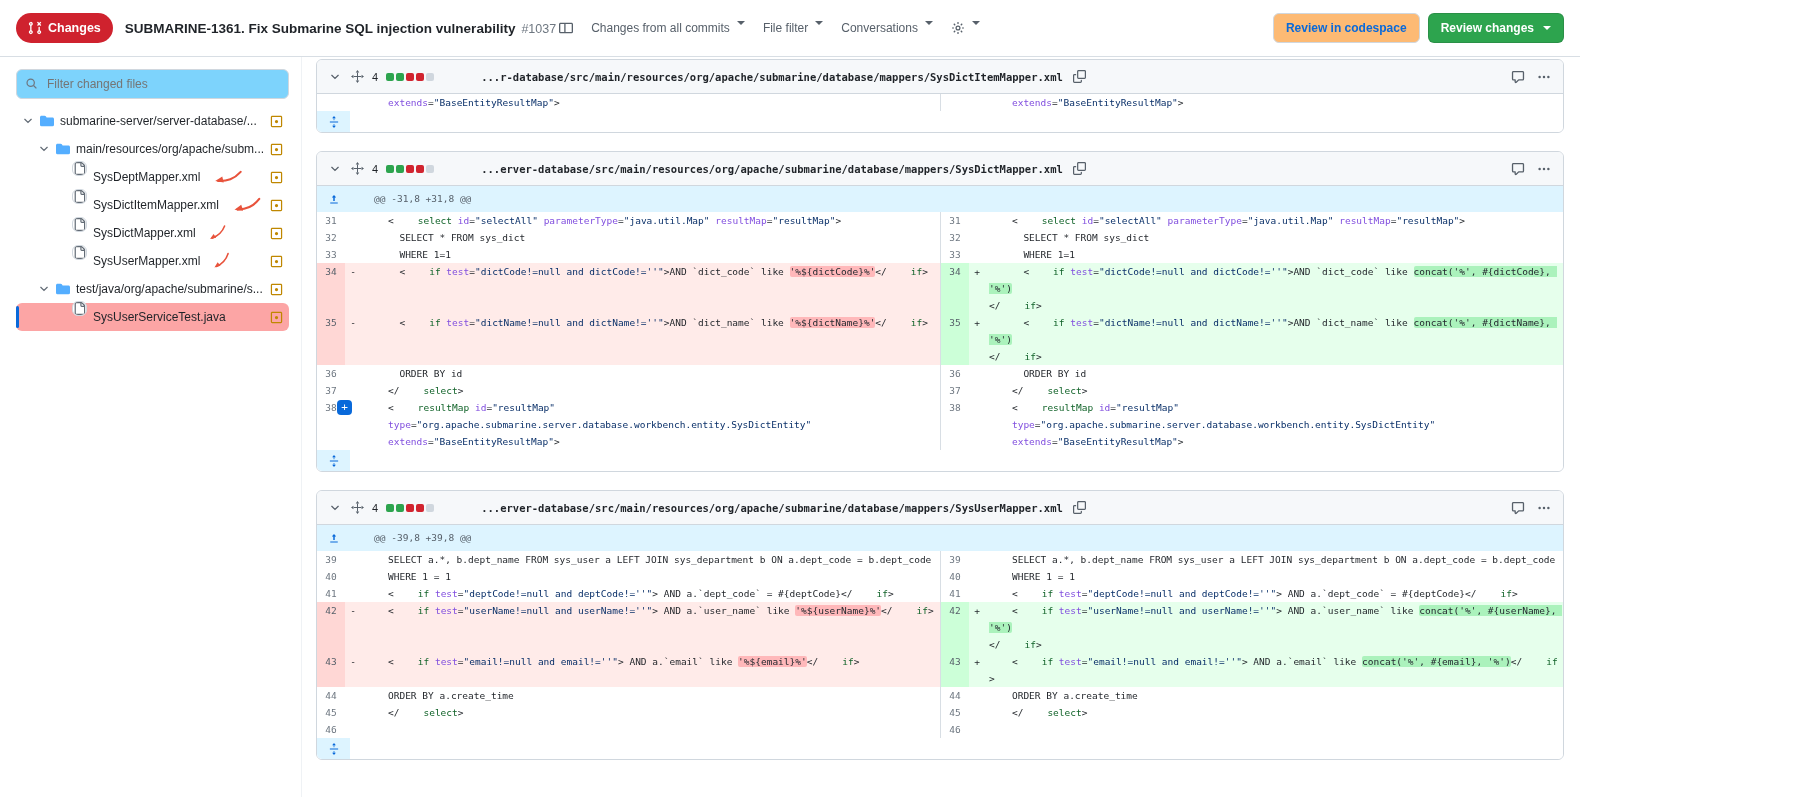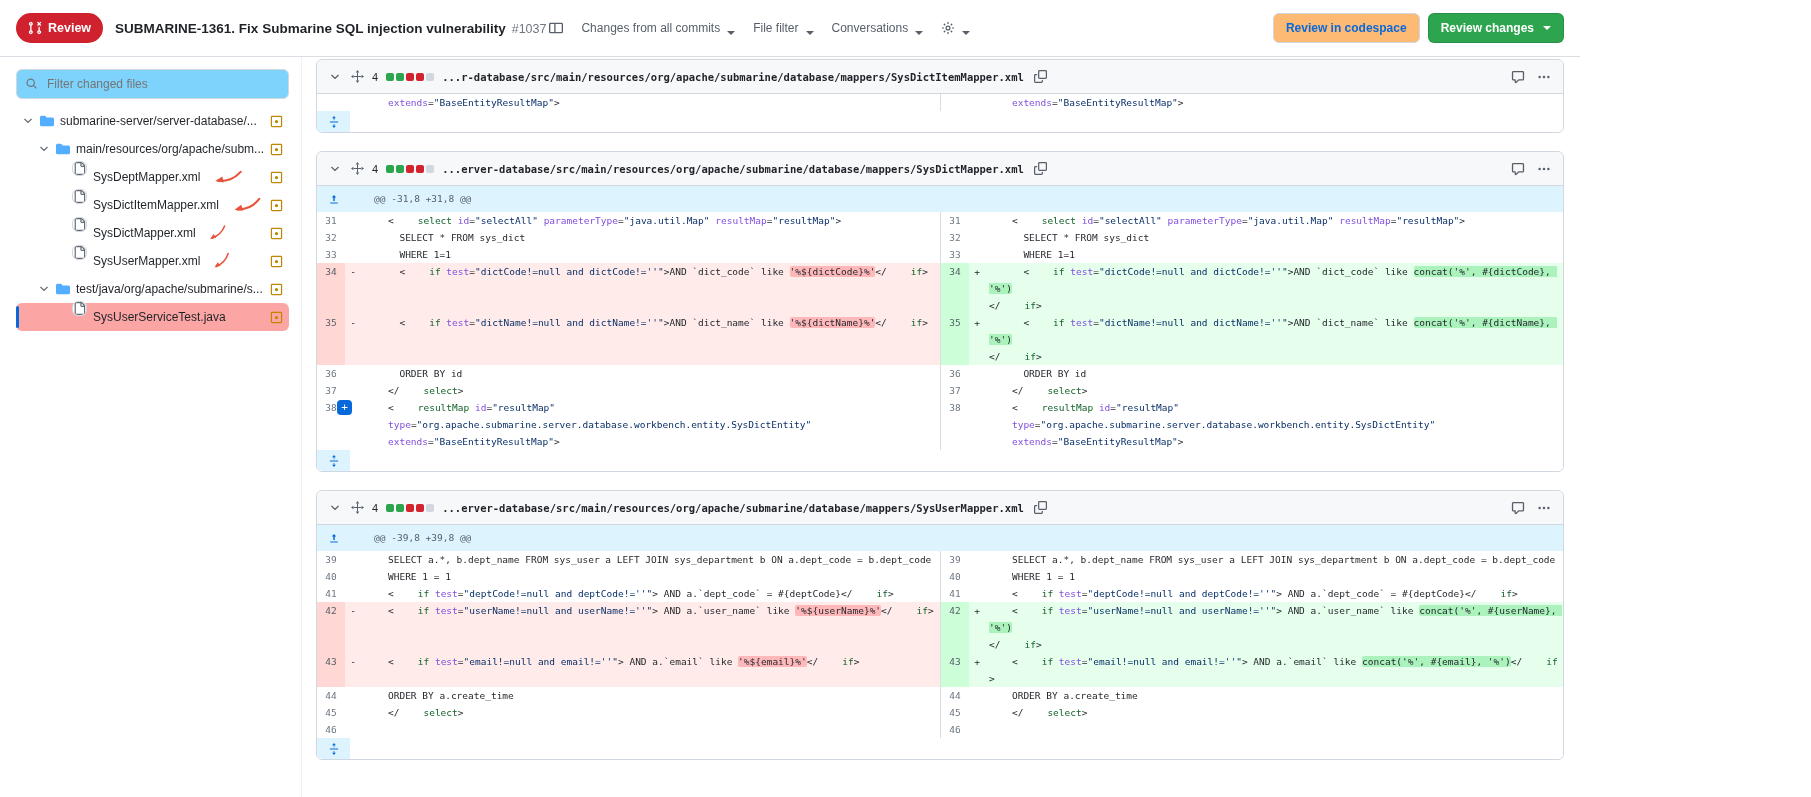--- a/index.html
+++ b/index.html
@@ -12,21 +12,21 @@
   
   .topbar { display:flex; align-items:center; gap:12px; height:57px;
     padding:8px 16px; border-bottom:1px solid #d8dee4; }
   .state-badge { display:inline-flex; align-items:center; gap:6px; background:#cf222e;
     color:#fff; border-radius:2em; padding:0 12px; height:30px; font-size:12.5px; font-weight:700; flex:0 0 auto; }
   .head-mid { flex:1; min-width:0; display:flex; flex-direction:row; gap:3px; }
   .title-row { display:flex; align-items:baseline; gap:6px; }
   .pr-title { font-weight:700; font-size:13.5px; color:#1f2328; white-space:nowrap; }
   .pr-number { color:#6e7781; font-size:12.5px; }
   .toolbar { display:flex; align-items:center; gap:18px; color:#57606a; font-size:12px; }
-  .tb-item,.tb-icon-btn { display:inline-flex; align-items:flex-end; gap:4px; background:none;
+  .tb-item,.tb-icon-btn { display:inline-flex; align-items:flex-start; gap:4px; background:none;
     border:0; color:#57606a; font-size:12px; cursor:pointer; padding:0; }
   .caret { width:0; height:0; border-left:4px solid transparent; border-right:4px solid transparent;
     border-top:4px solid currentColor; display:inline-block; margin-left:3px; }
   .head-actions { display:flex; gap:8px; align-items:center; flex:0 0 auto; }
   .btn { height:30px; padding:0 12px; border-radius:6px; font-size:12px; font-weight:600;
     display:inline-flex; align-items:center; gap:6px; cursor:pointer; }
   .btn-codespace { background:#fdba74; border:1px solid #d0d7de; color:#0969da; }
   .btn-green { background:#2da44e; border:1px solid rgba(27,31,36,.15); color:#fff; }
 
   
@@ -61,21 +61,21 @@
   .file { border:1px solid #d0d7de; border-radius:6px; margin-bottom:18px; overflow:hidden; background:#fff; }
   .file-header { display:flex; align-items:center; gap:8px; height:34px; background:#f6f8fa;
     border-bottom:1px solid #d0d7de; padding:0 10px; }
   .fh-btn { background:none; border:0; color:#57606a; display:inline-flex; cursor:pointer; padding:2px; }
   .fh-move { color:#57606a; cursor:grab; display:inline-flex; }
   .fh-count { font-size:11px; color:#1f2328; }
   .diffstat { display:inline-flex; gap:2px; }
   .diffstat i { width:8px; height:8px; border-radius:2px; display:block; }
   .ds-add { background:#2da44e; } .ds-del { background:#d1242f; } .ds-none { background:#d0d7de; }
   .fh-path { font-family:"DejaVu Sans Mono", monospace; font-size:10.5px; font-weight:600;
-    color:#1f2328; text-decoration:none; cursor:pointer; white-space:nowrap; }
+    color:#1f2328; text-decoration:none; cursor:pointer; white-space:nowrap;margin-left:39px; }
   .fh-spacer { flex:1; }
 
   .drow { display:flex; width:100%; }
   .code-row .side { width:50%; background:#fff; display:flex; align-items:stretch; }
   .code-row .side + .side { border-left:1px solid #d8dee4; }
   .lineblock { display:flex; width:100%; align-items:stretch; }
   .lineblock.ctx { background:#fff; }
   .lineblock.del { background:#ffebe9; }
   .lineblock.add { background:#e6ffec; }
   .ln { flex:0 0 28px; text-align:center; font:9.5px/17px "DejaVu Sans Mono", monospace;
@@ -103,21 +103,21 @@
 <body>
 
 <div class="app">
   <header class="topbar">
     <span class="state-badge">
       <span class="icon">
         <svg width="14" height="14" viewBox="0 0 16 16" fill="#ffffff">
             <path d="M3.25 1A2.25 2.25 0 0 1 4 5.372v5.256a2.251 2.251 0 1 1-1.5 0V5.372A2.251 2.251 0 0 1 3.25 1Zm9.5 5.5a.75.75 0 0 1 .75.75v3.378a2.251 2.251 0 1 1-1.5 0V7.25a.75.75 0 0 1 .75-.75Zm-2.03-5.273a.75.75 0 0 1 1.06 0l.97.97.97-.97a.748.748 0 0 1 1.265.332.75.75 0 0 1-.205.729l-.97.97.97.97a.751.751 0 0 1-.018 1.042.751.751 0 0 1-1.042.018l-.97-.97-.97.97a.749.749 0 0 1-1.275-.326.749.749 0 0 1 .215-.734l.97-.97-.97-.97a.75.75 0 0 1 0-1.06ZM2.5 3.25a.75.75 0 1 0 1.5 0 .75.75 0 0 0-1.5 0ZM3.25 12a.75.75 0 1 0 0 1.5.75.75 0 0 0 0-1.5Zm9.5 0a.75.75 0 1 0 0 1.5.75.75 0 0 0 0-1.5Z"></path>
           </svg>
       </span>
-      <span>Review</span>
+      <span>Changes</span>
     </span>
     <div class="head-mid">
       <div class="title-row">
         <span class="pr-title">SUBMARINE-1361. Fix Submarine SQL injection vulnerability</span>
         <span class="pr-number">#1037</span>
       </div>
       <div class="toolbar">
         <button class="tb-icon-btn">
           <svg width="14" height="14" viewBox="0 0 16 16" fill="currentColor">
               <path d="M1.75 2h12.5c.966 0 1.75.784 1.75 1.75v8.5A1.75 1.75 0 0 1 14.25 14H1.75A1.75 1.75 0 0 1 0 12.25v-8.5C0 2.784.784 2 1.75 2ZM1.5 3.75v8.5c0 .138.112.25.25.25H6V3.5H1.75a.25.25 0 0 0-.25.25Zm6 8.75h6.75a.25.25 0 0 0 .25-.25v-8.5a.25.25 0 0 0-.25-.25H7.5Z"></path>

